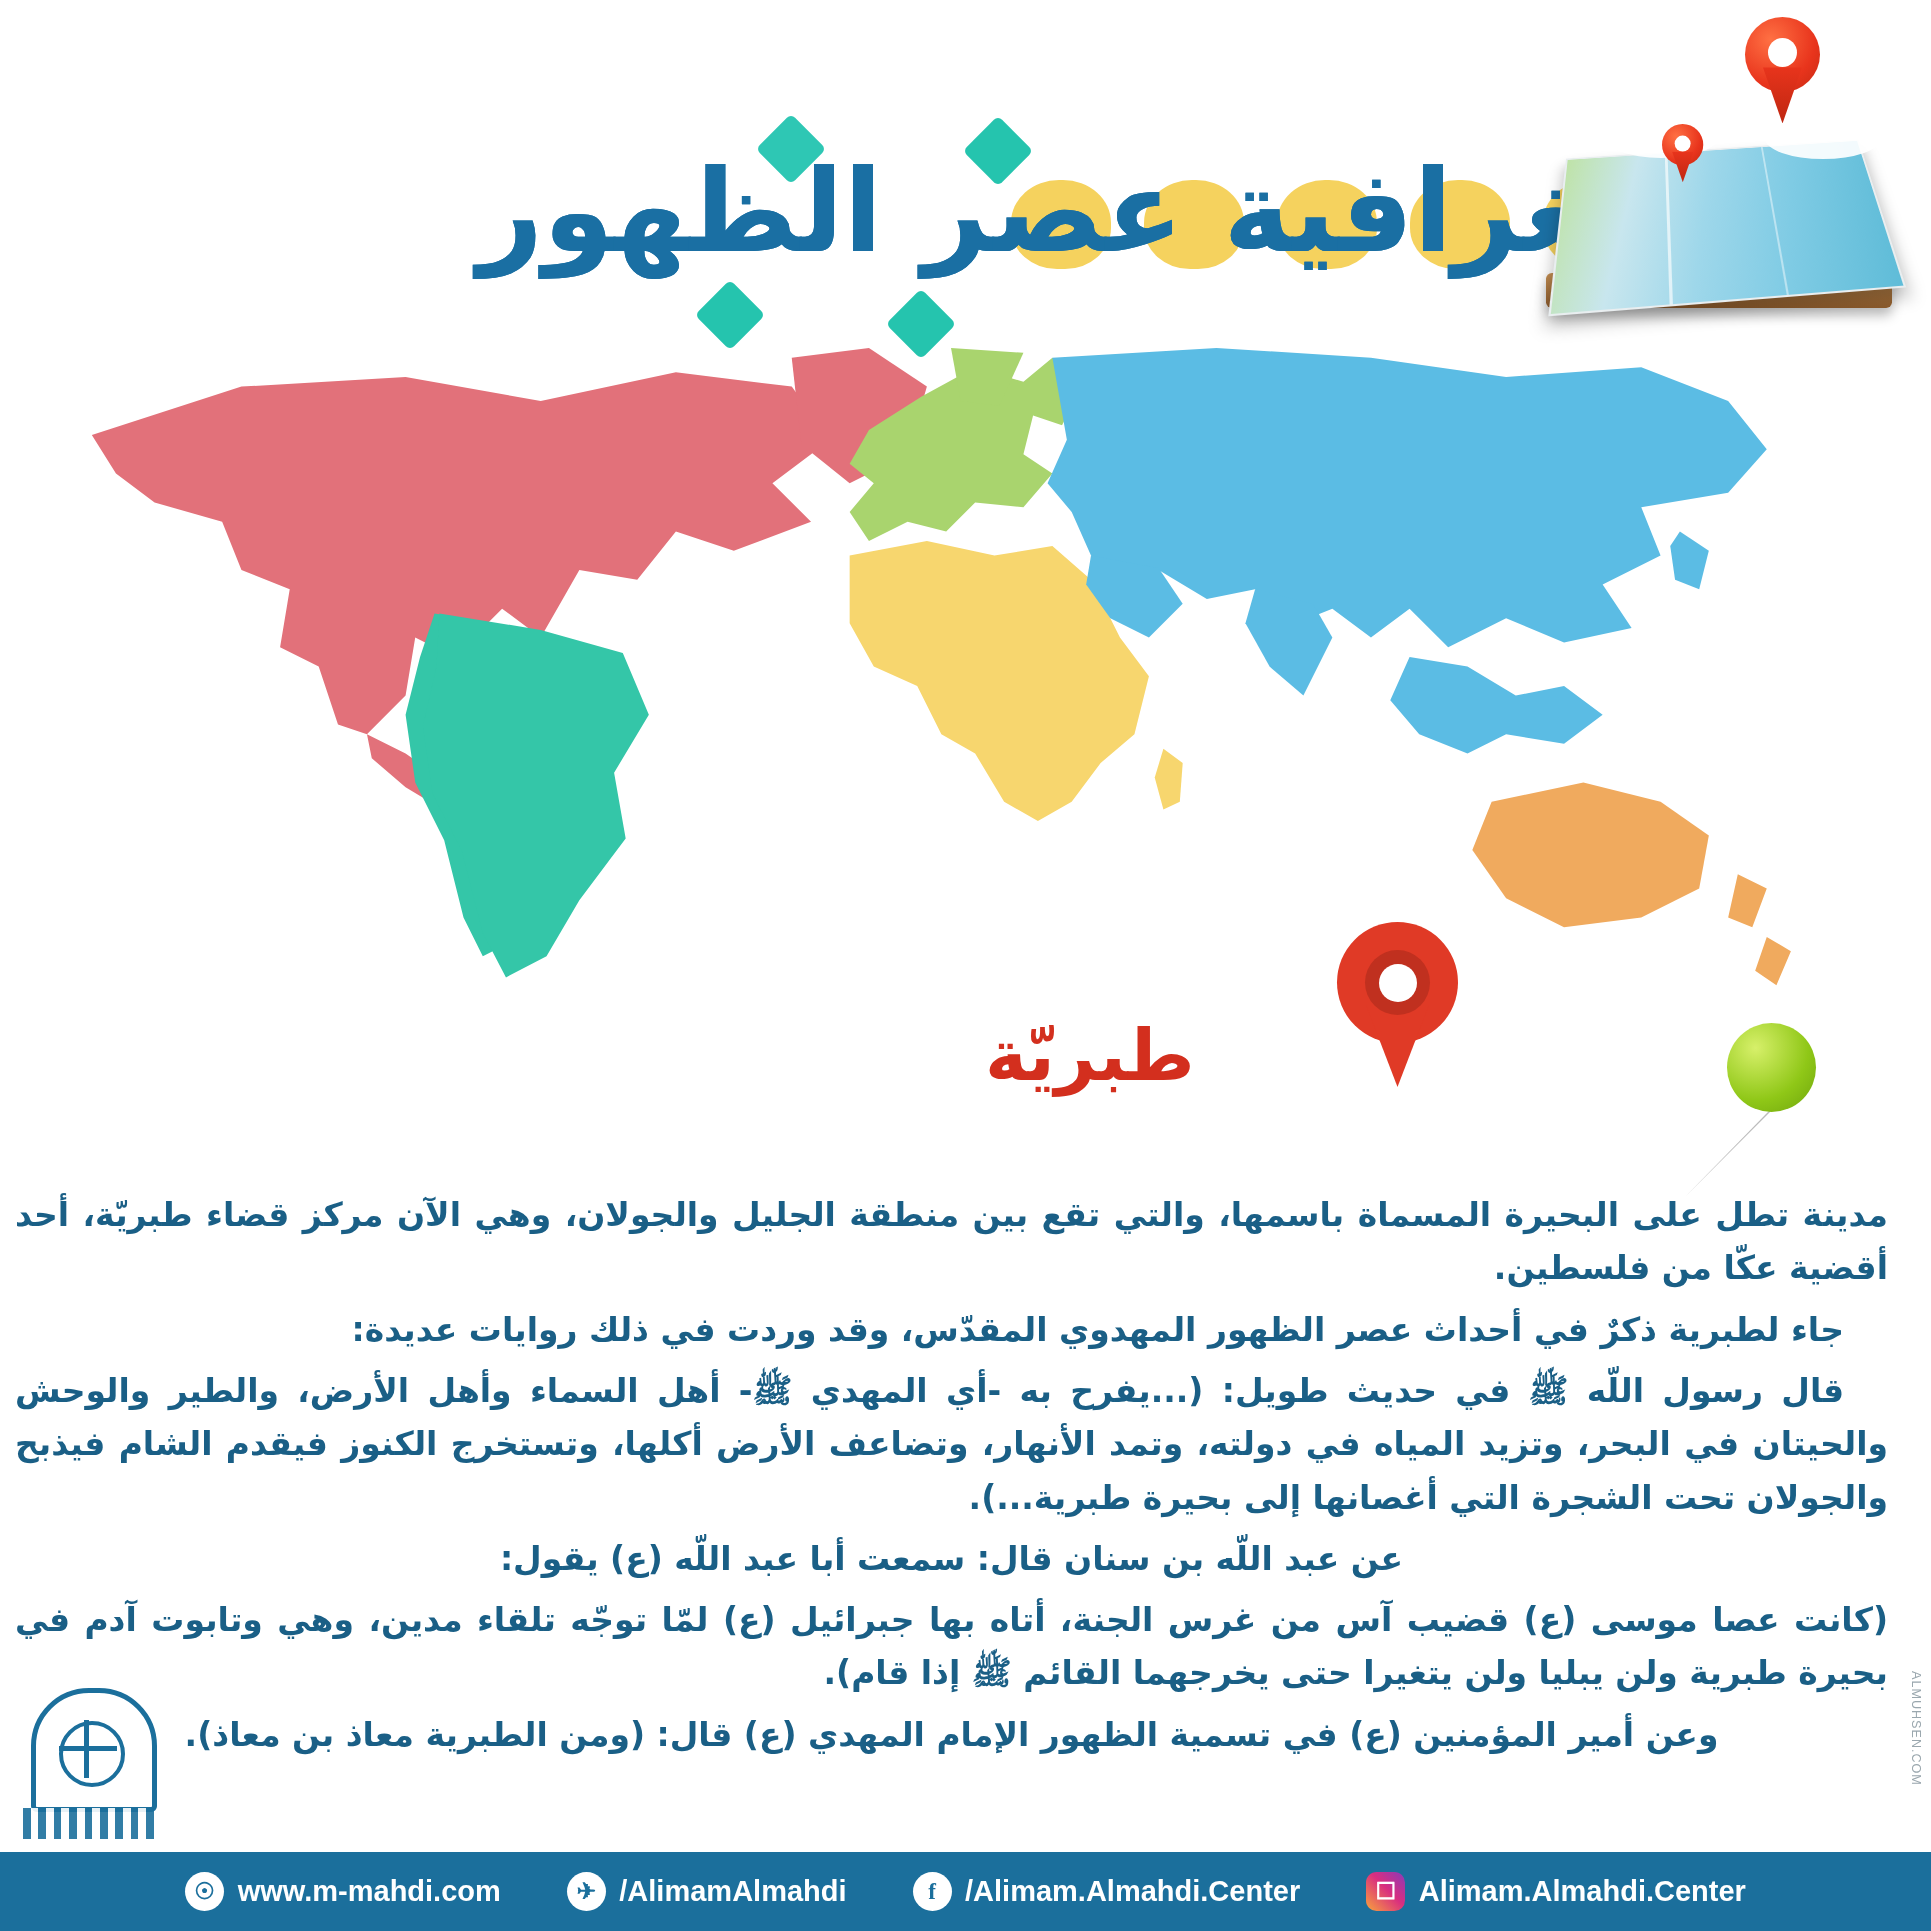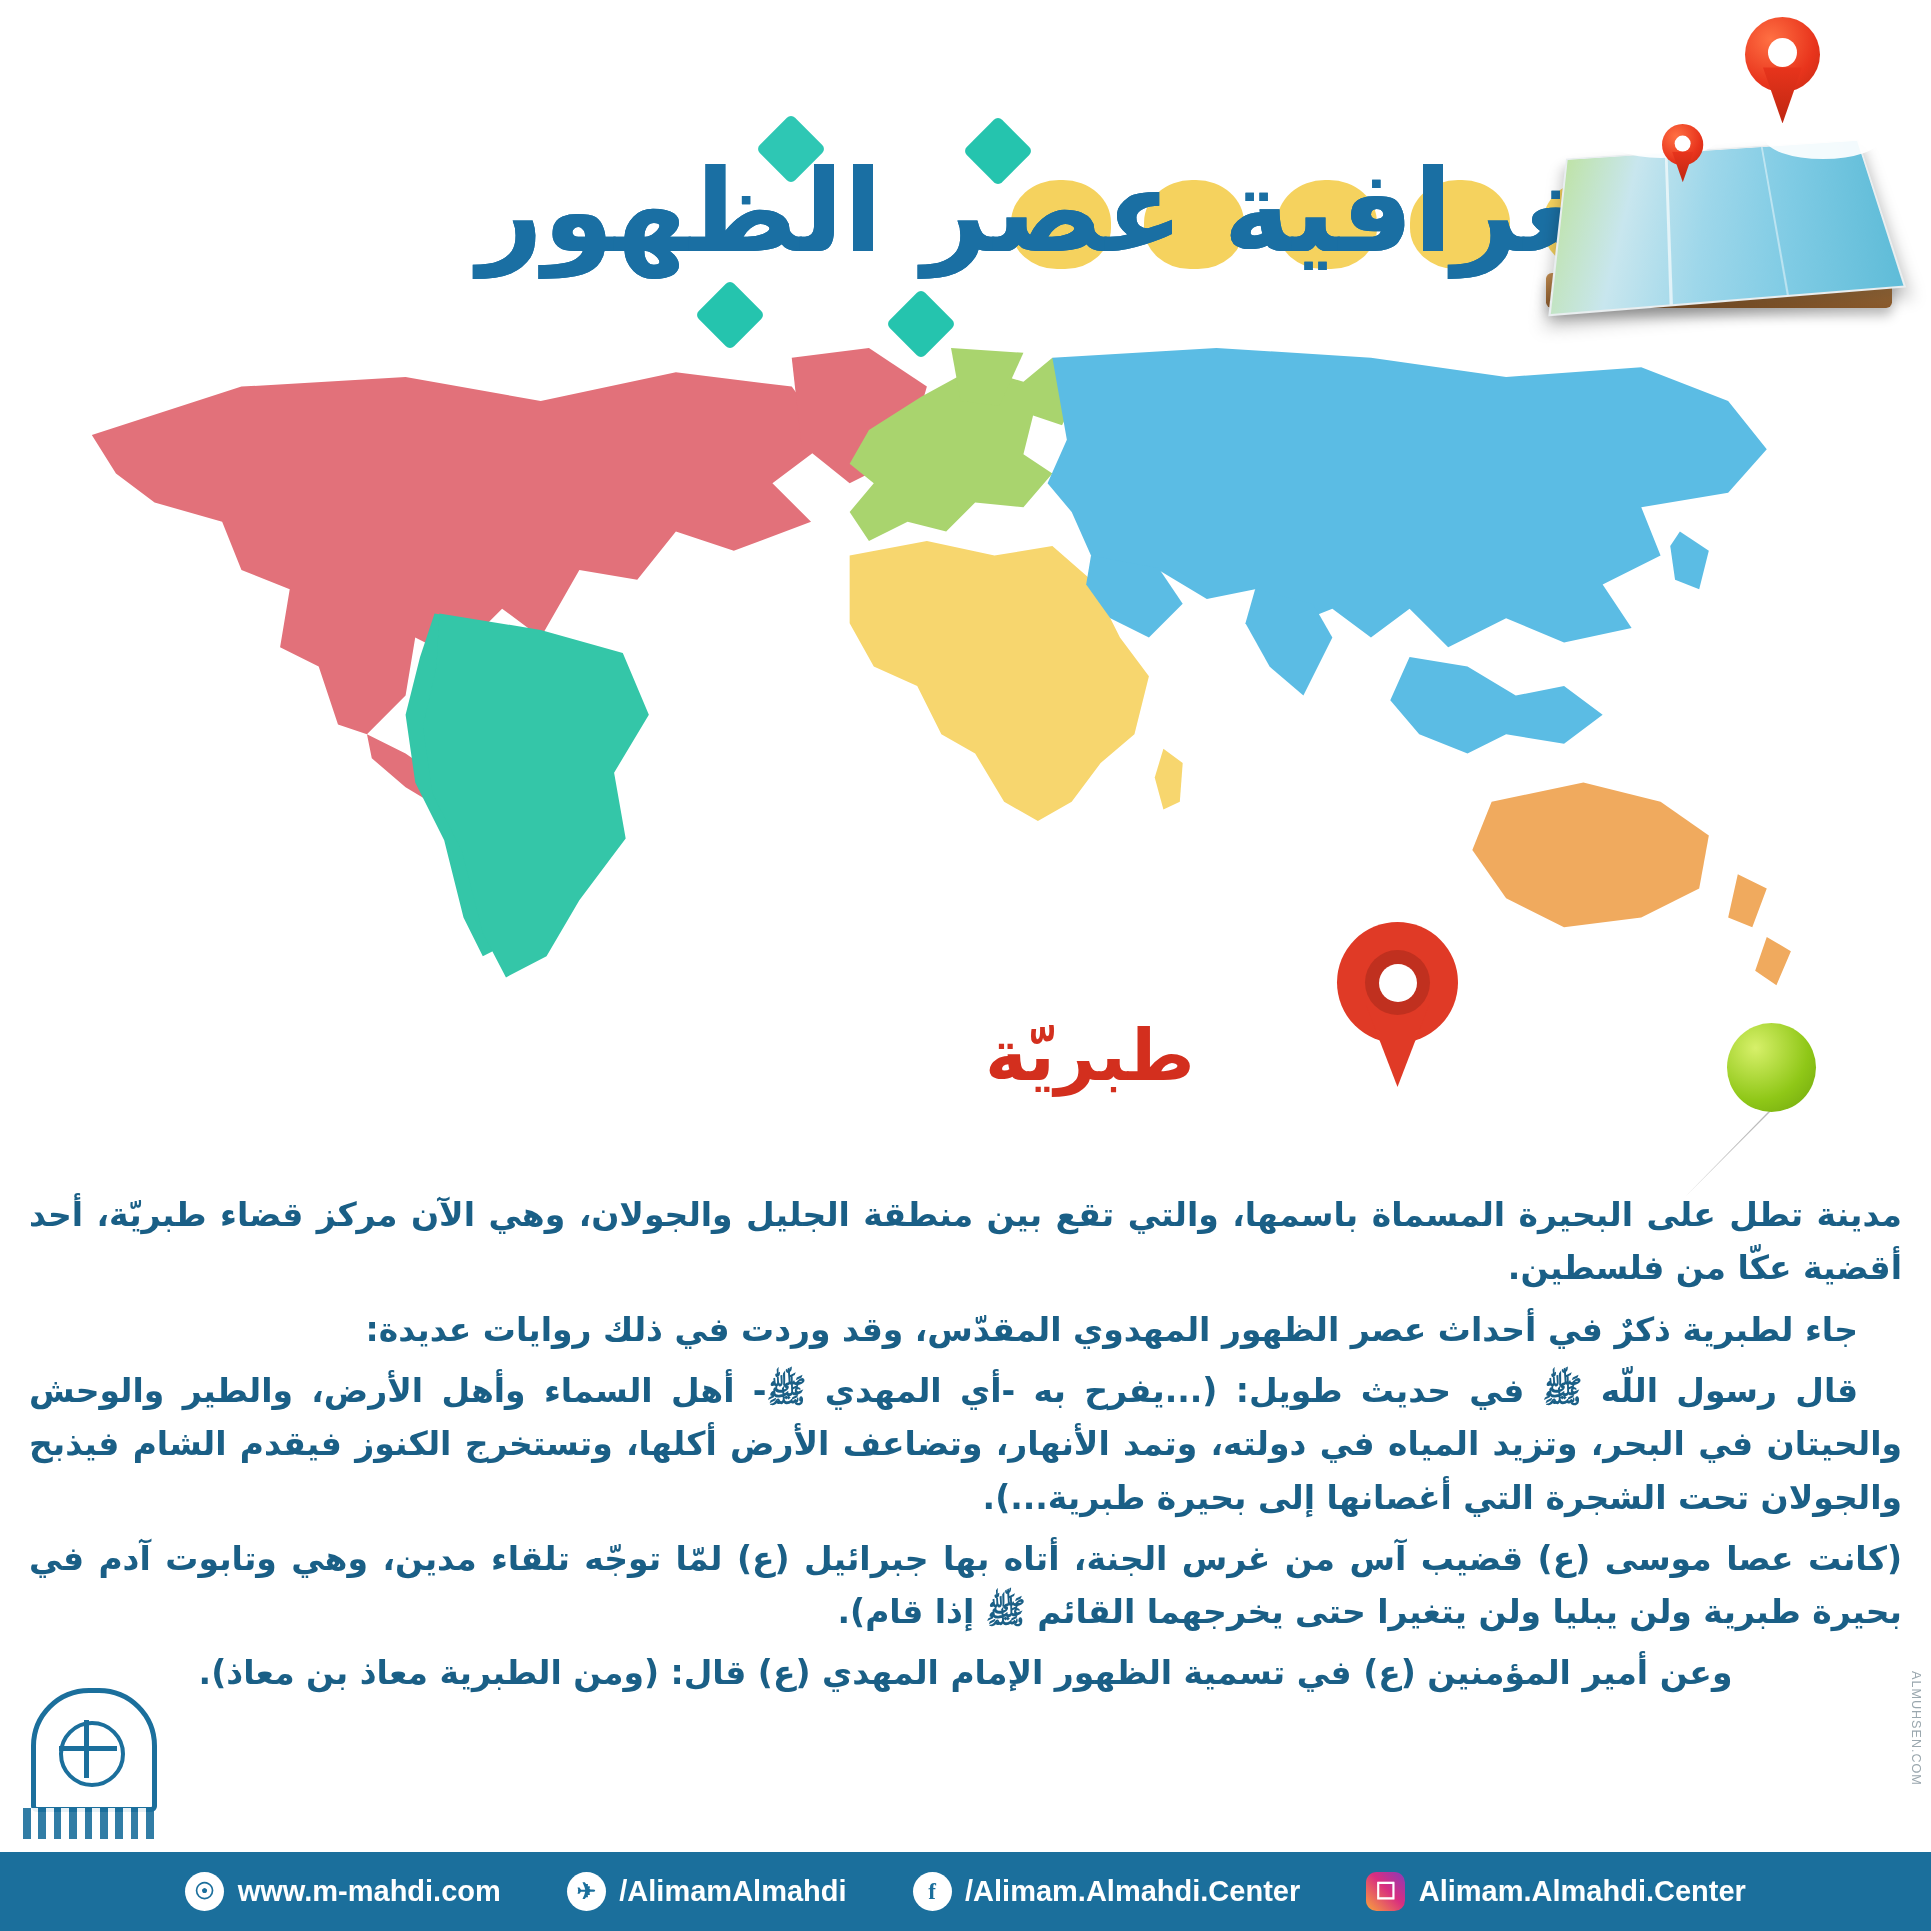--- a/index.html
+++ b/index.html
@@ -120,21 +120,21 @@
   }
   .pushpin .needle{
     position:absolute;left:0;top:68px;width:106px;height:106px;
     background:linear-gradient(135deg,#d9d9d9,#9e9e9e);
     clip-path:polygon(100% 0,84% 14%,0 100%);
   }
 
   
   .bodytext{
     position:absolute;
-    top:1188px;right:29px;
+    top:1188px;right:43px;
     width:1873px;
     direction:rtl;
     color:#1a5f86;
     font-size:33px;
     font-weight:bold;
     line-height:1.62;
     text-align:justify;
   }
   .bodytext p{margin:0 0 7.7px 0;}
   .p-indent{text-indent:44px;}
@@ -266,20 +266,21 @@
 
   <div class="pushpin">
     <div class="needle"></div>
     <div class="ball"></div>
   </div>
 
   <div class="bodytext">
     <p>مدينة تطل على البحيرة المسماة باسمها، والتي تقع بين منطقة الجليل والجولان، وهي الآن مركز قضاء طبريّة، أحد أقضية عكّا من فلسطين.</p>
     <p class="p-indent">جاء لطبرية ذكرٌ في أحداث عصر الظهور المهدوي المقدّس، وقد وردت في ذلك روايات عديدة:</p>
     <p class="p-indent">قال رسول اللّه ﷺ في حديث طويل: (...يفرح به -أي المهدي ﷺ- أهل السماء وأهل الأرض، والطير والوحش والحيتان في البحر، وتزيد المياه في دولته، وتمد الأنهار، وتضاعف الأرض أكلها، وتستخرج الكنوز فيقدم الشام فيذبح والجولان تحت الشجرة التي أغصانها إلى بحيرة طبرية...).</p>
+    <p class="p-center">عن عبد اللّه بن سنان قال: سمعت أبا عبد اللّه (ع) يقول:</p>
     <p>(كانت عصا موسى (ع) قضيب آس من غرس الجنة، أتاه بها جبرائيل (ع) لمّا توجّه تلقاء مدين، وهي وتابوت آدم في بحيرة طبرية ولن يبليا ولن يتغيرا حتى يخرجهما القائم ﷺ إذا قام).</p>
     <p class="p-center">وعن أمير المؤمنين (ع) في تسمية الظهور الإمام المهدي (ع) قال: (ومن الطبرية معاذ بن معاذ).</p>
   </div>
 
   <div class="side-credit">ALMUHSEN.COM</div>
 
   <div class="logo">
     <div class="arch"></div>
     <div class="globe"></div>
     <div class="band"></div>

